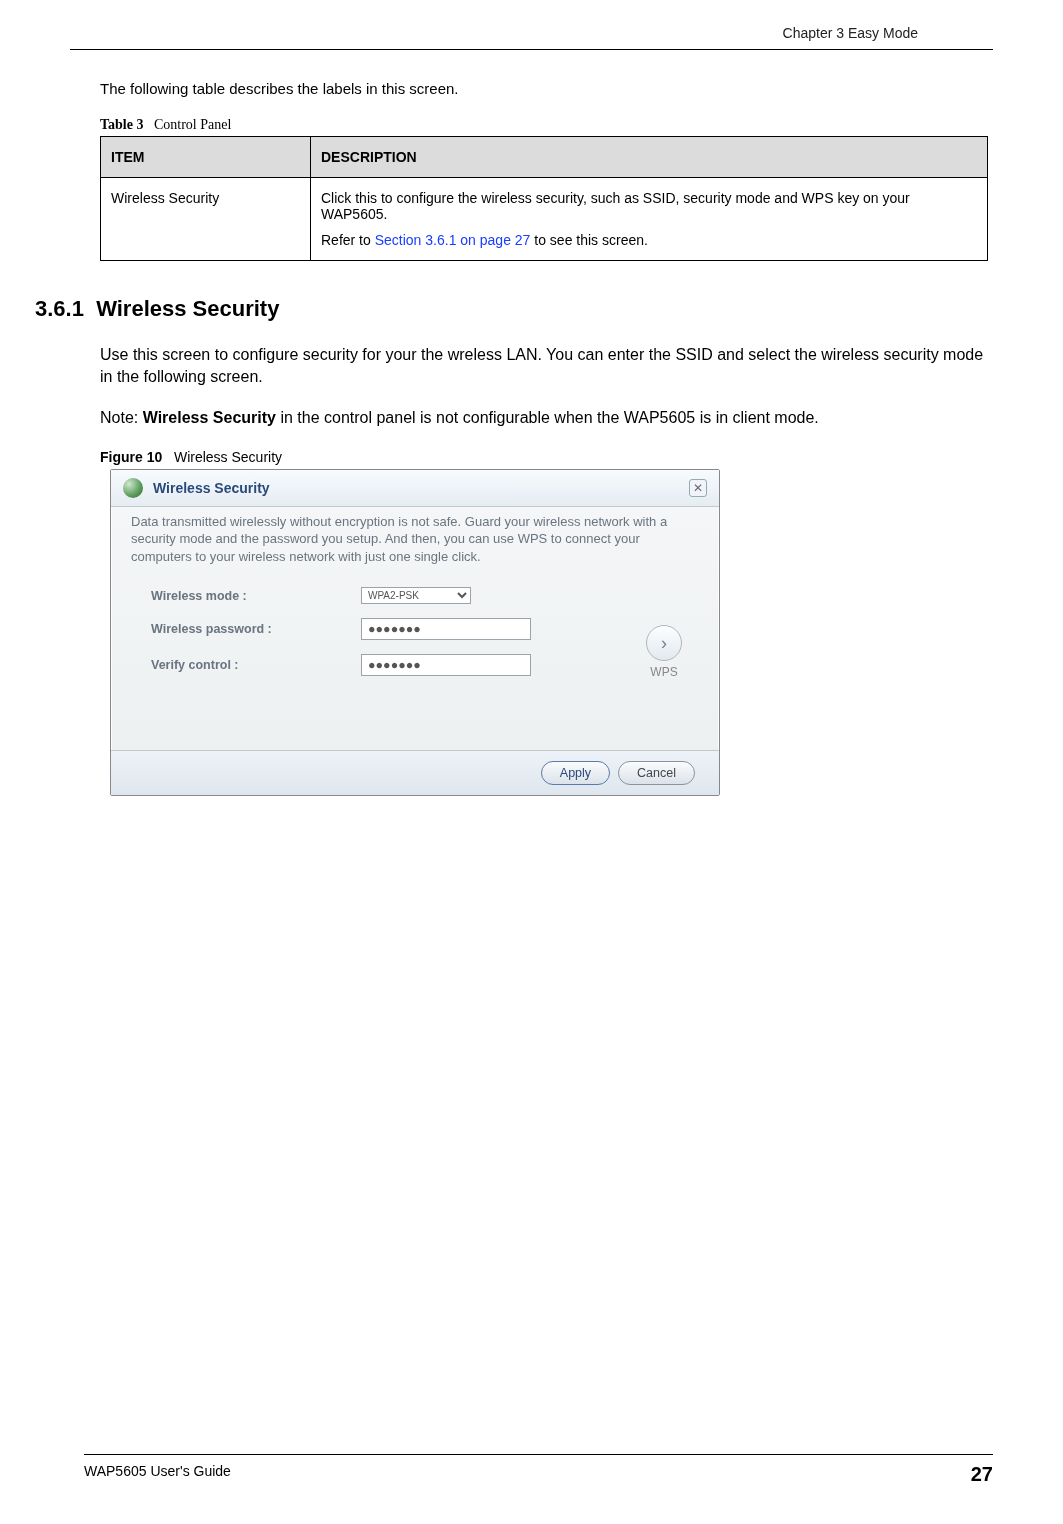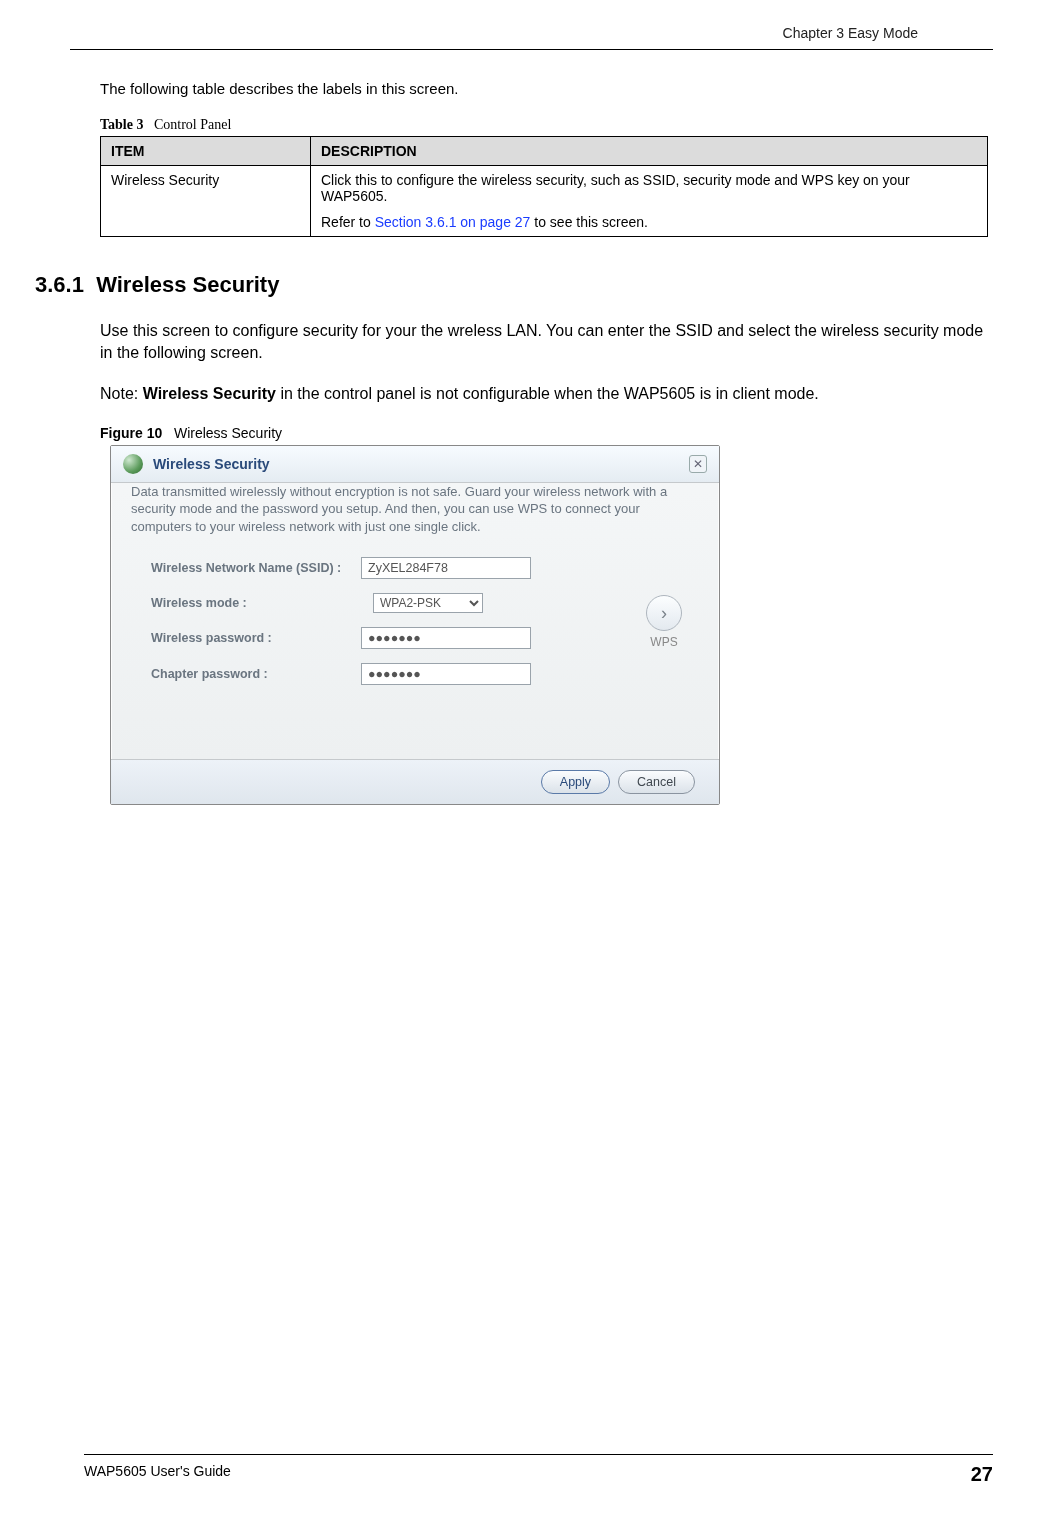--- a/index.html
+++ b/index.html
@@ -33,21 +33,21 @@
       font-family: Liberation Serif, serif;
     }
     .table-caption strong { font-weight: bold; }
     table.ctl-panel {
       border-collapse: collapse;
       width: 100%;
       margin-bottom: 35px;
     }
     table.ctl-panel th, table.ctl-panel td {
       border: 1px solid #000;
-      padding: 6px 10px;
+      padding: 12px 10px;
       vertical-align: top;
       text-align: left;
       font-size: 14px;
     }
     table.ctl-panel th {
       background: #dcdcdc;
       font-weight: bold;
     }
     .col-item { width: 210px; }
     .section-heading {
@@ -110,21 +110,21 @@
       width: 18px; height: 18px;
       border: 1px solid #9aa;
       border-radius: 3px;
       display: flex; align-items: center; justify-content: center;
       font-size: 12px;
       color: #667;
       cursor: pointer;
       background: #f0f4f8;
     }
     .dialog-body {
-      padding: 0 20px 10px 20px;
+      padding: 6px 20px 10px 20px;
       color: #6a7580;
       font-size: 13px;
       line-height: 1.35;
     }
     .form-area {
       display: flex;
       padding: 12px 20px 60px 40px;
     }
     .form-rows { flex: 1; }
     .form-row {
@@ -143,26 +143,25 @@
       padding: 3px 6px;
       font-size: 12.5px;
       color: #555;
       border: 1px solid #9aa3ab;
       background: #fff;
       font-family: Tahoma, Arial, sans-serif;
     }
     .form-select {
       width: 110px;
       padding: 1px 2px;
-      font-size: 12px;
+      font-size: 10px;
       color: #555;
       border: 1px solid #9aa3ab;
       background: #fff;
       font-family: Tahoma, Arial, sans-serif;
-      margin-left: 12px;
     }
     .wps-side {
       width: 70px;
       display: flex;
       flex-direction: column;
       align-items: center;
       justify-content: flex-start;
       padding-top: 38px;
       color: #888;
       font-size: 12px;
@@ -263,35 +262,31 @@
   <div class="dialog">
     <div class="dialog-header">
       <span class="globe"></span>
       <span class="dialog-title">Wireless Security</span>
       <span class="close-btn">✕</span>
     </div>
     <div class="dialog-body">Data transmitted wirelessly without encryption is not safe. Guard your wireless network with a security mode and the password you setup. And then, you can use WPS to connect your computers to your wireless network with just one single click.</div>
     <div class="form-area">
       <div class="form-rows">
         <div class="form-row">
-          <span class="form-label">Wireless Network Name (SSID) :</span>
-          <input class="form-input" type="text" value="ZyXEL284F78" style="">
-        </div>
-        <div class="form-row">
           <span class="form-label">Wireless mode :</span>
           <select class="form-select">
             <option>WPA2-PSK</option>
           </select>
         </div>
         <div class="form-row">
           <span class="form-label">Wireless password :</span>
           <input class="form-input" type="text" value="●●●●●●●" style="">
         </div>
         <div class="form-row">
-          <span class="form-label">Chapter password :</span>
+          <span class="form-label">Verify control :</span>
           <input class="form-input" type="text" value="●●●●●●●" style="">
         </div>
       </div>
       <div class="wps-side">
         <div class="wps-btn">
           <span class="chev">›</span>
         </div>
         <span>WPS</span>
       </div>
     </div>

